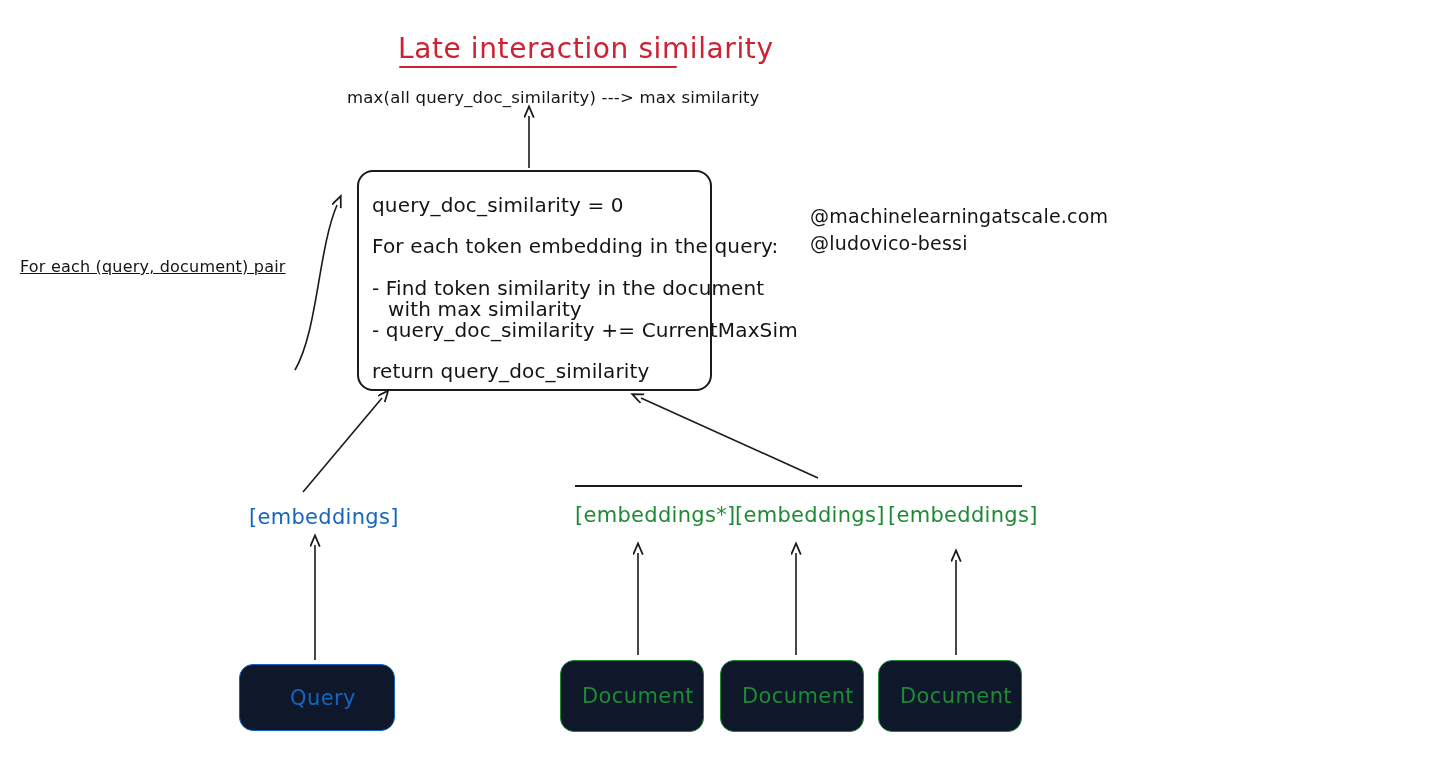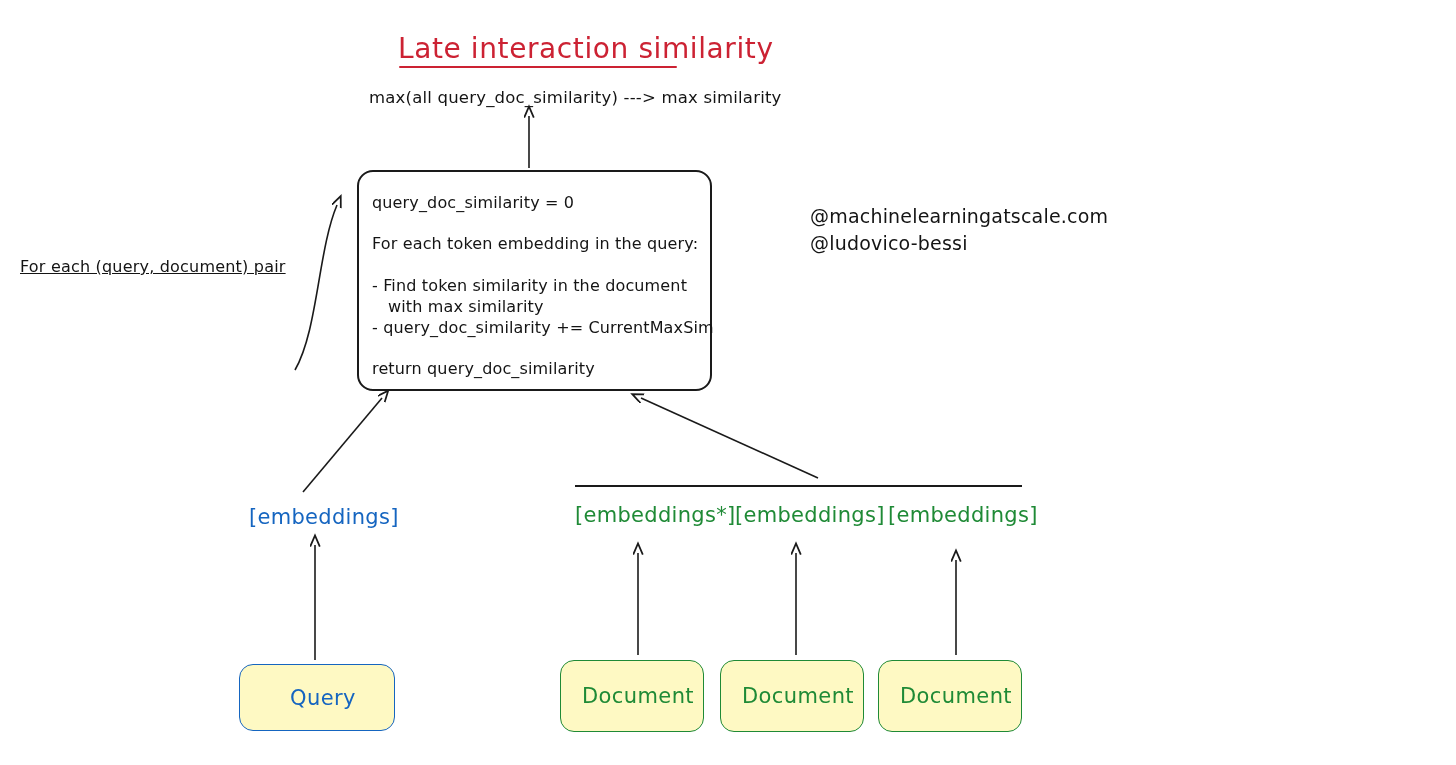--- a/index.html
+++ b/index.html
@@ -33,42 +33,42 @@
     left: 399px;
     top: 66px;
     width: 278px;
     height: 2px;
     background: #cc2233;
     border-radius: 1px;
   }
 
   
   #max-sim-text {
-    left: 369px;
+    left: 347px;
     top: 88px;
     color: #141414;
     font-size: 16.5px;
     letter-spacing: 0.2px;
     white-space: nowrap;
   }
 
   
   #pseudocode-box {
     left: 357px;
     top: 170px;
     width: 355px;
     height: 221px;
     border: 2.2px solid #1a1a1a;
     border-radius: 16px;
     box-sizing: border-box;
     background: #ffffff;
   }
   .code-line {
     color: #141414;
-    font-size: 16px;
+    font-size: 20px;
     letter-spacing: 0.15px;
     white-space: nowrap;
   }
   #code-1 { left: 372px; top: 193px; }
   #code-2 { left: 372px; top: 234px; }
   #code-3 { left: 372px; top: 276px; }
   #code-4 { left: 388px; top: 297px; }
   #code-5 { left: 372px; top: 318px; text-align: right; }
   #code-6 { left: 372px; top: 359px; }
 
@@ -123,21 +123,21 @@
   .emb-green { color: #1f8a36; }
   #emb-query { left: 249px; top: 505px; }
   #emb-doc-1 { left: 575px; top: 503px; }
   #emb-doc-2 { left: 735px; top: 503px; }
   #emb-doc-3 { left: 888px; top: 503px; }
 
   
   .node-box {
     box-sizing: border-box;
     border-radius: 14px;
-    background: #fef9c3;
+    background: #0f172a;
     display: flex;
     align-items: center;
     justify-content: center;
     font-size: 21px;
     letter-spacing: 0.4px;
     padding-left: 12px;
   }
   #query-node {
     left: 239px; top: 664px;
     width: 156px; height: 67px;

